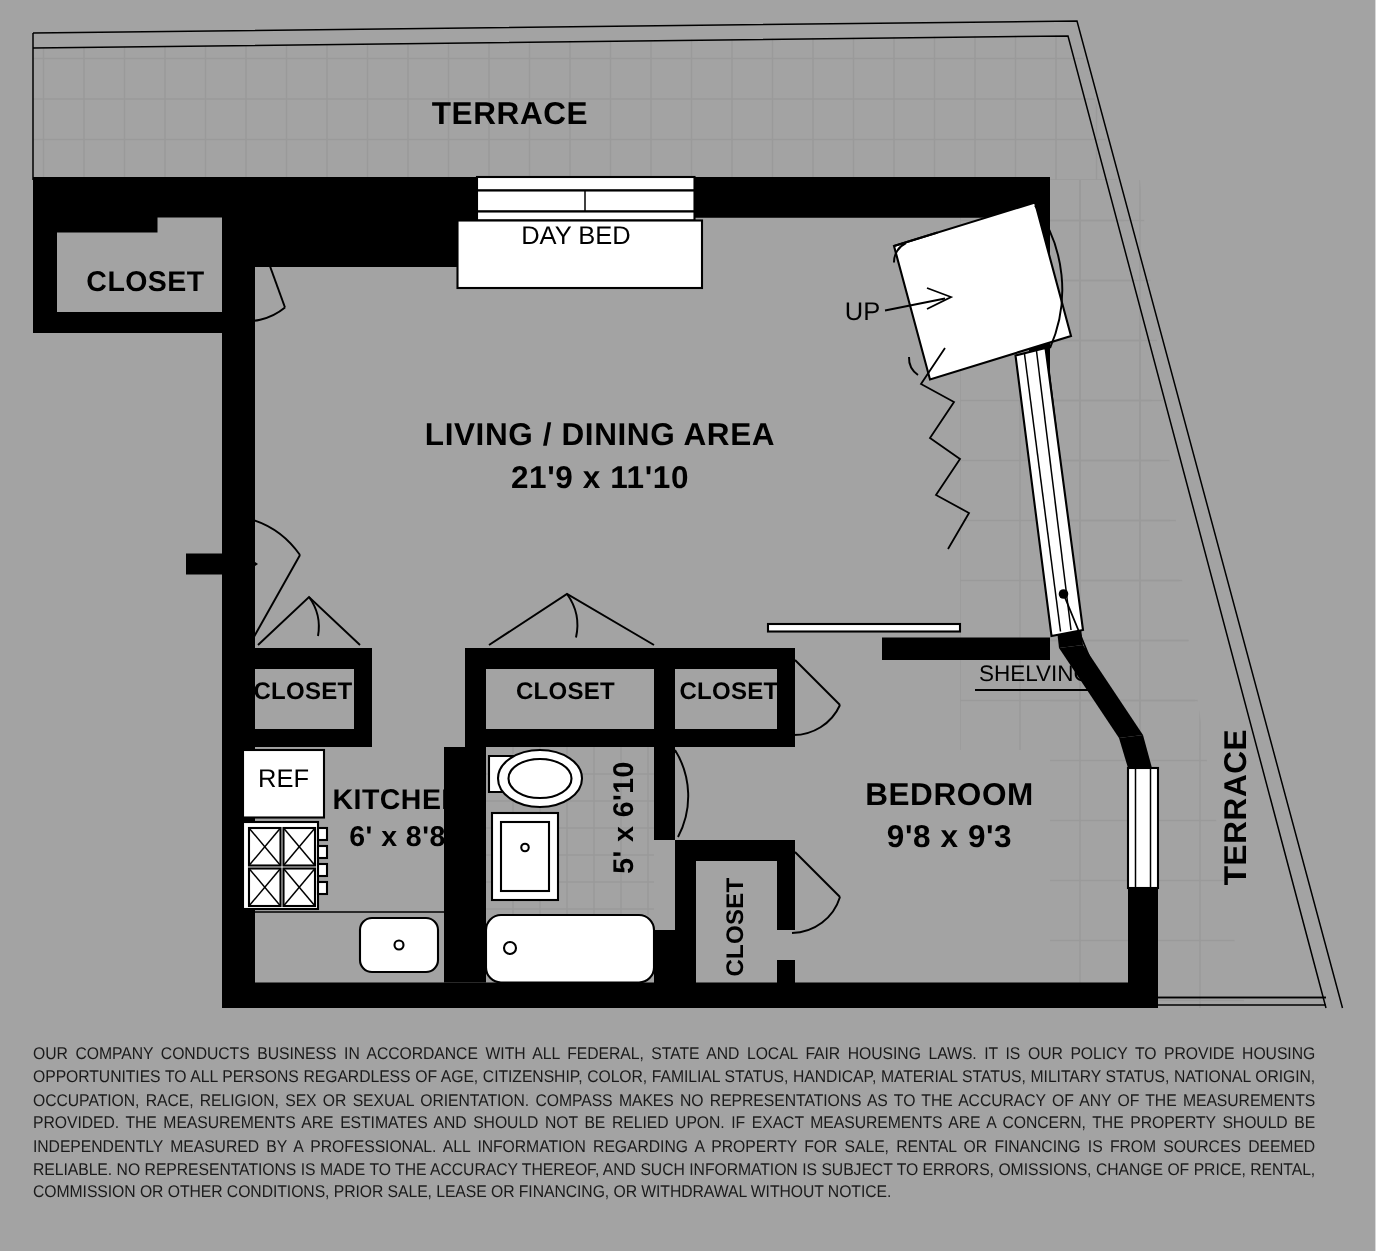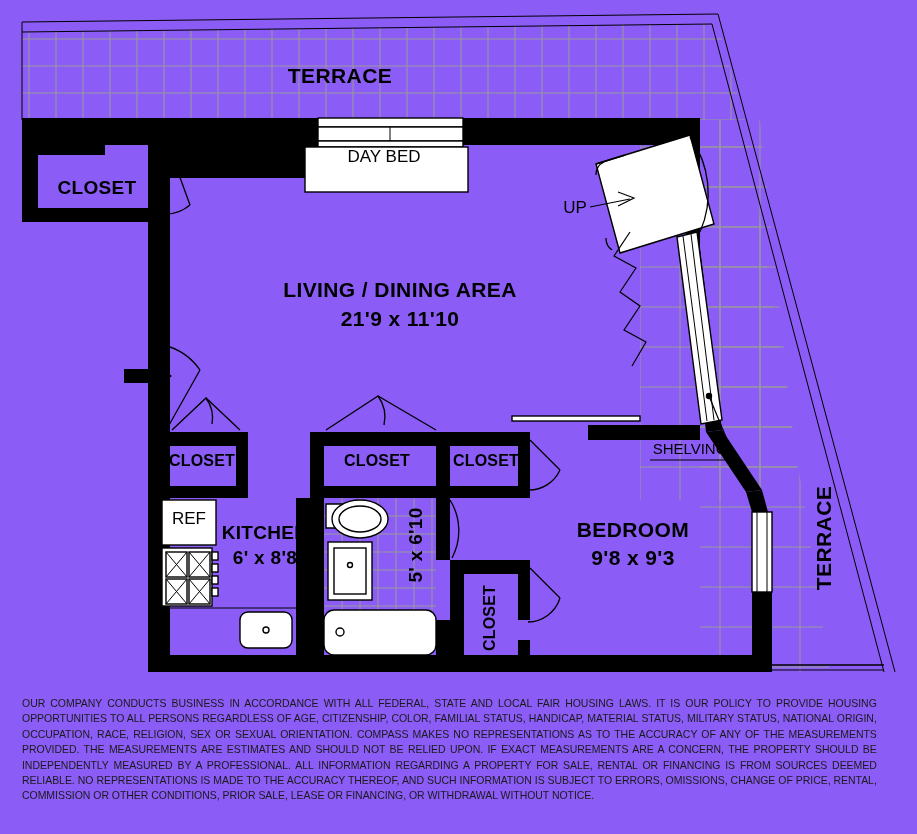--- a/index.html
+++ b/index.html
@@ -11,21 +11,21 @@
     width: 917px;
     height: 834px;
     font-family: "Liberation Sans", sans-serif;
     color: #000000;
     overflow: hidden;
   }
   #floorplan-page {
     position: relative;
     width: 917px;
     height: 834px;
-    background: #8b5cf6;
+    background: #a3a3a3;
   }
   #plan-svg-wrap {
     position: absolute;
     left: 0;
     top: 0;
     width: 917px;
     height: 690px;
   }
   svg.plan {
     display: block;

